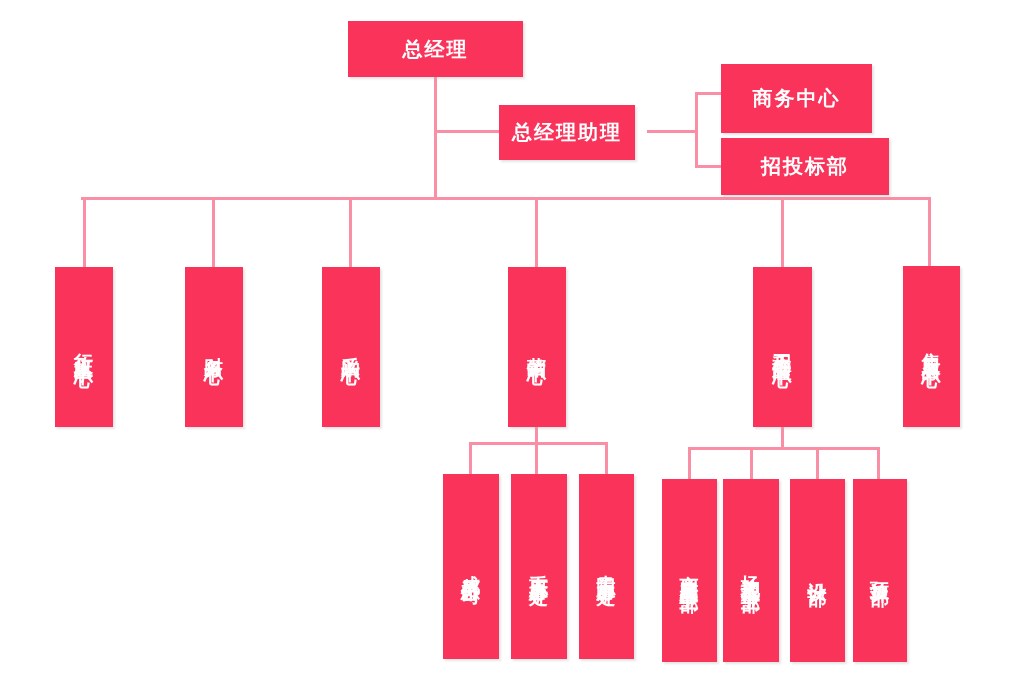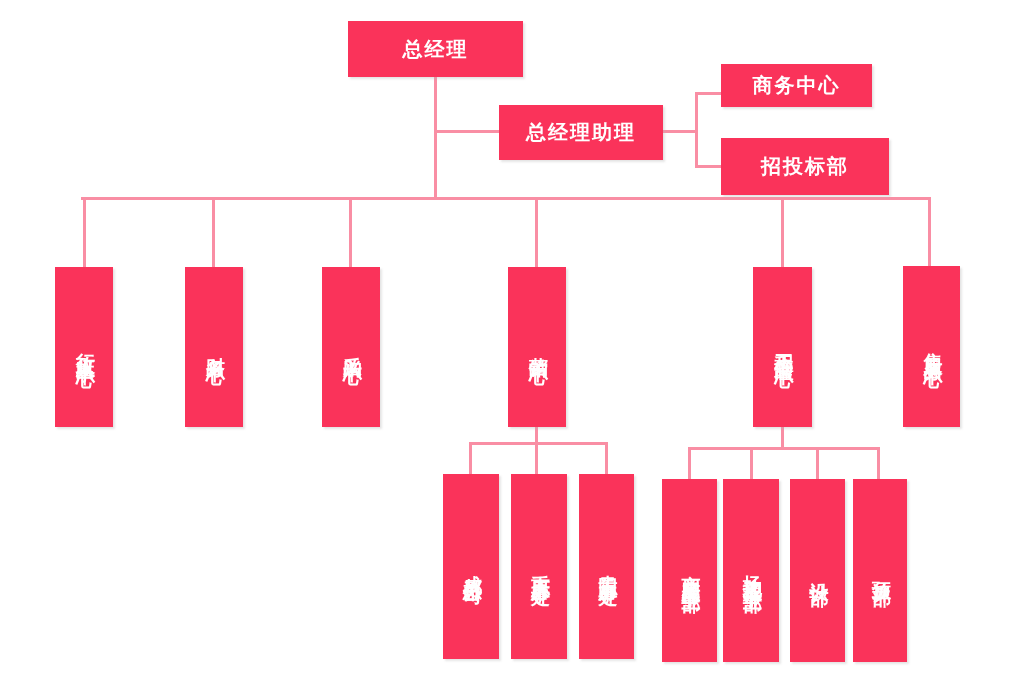--- a/index.html
+++ b/index.html
@@ -9,21 +9,21 @@
     --canvas: #FFFFFF;
   }
   * { margin: 0; padding: 0; box-sizing: border-box; }
   html, body { background: var(--canvas); }
   .stage {
     position: relative;
     width: 1009px;
     height: 694px;
     background: var(--canvas);
     overflow: hidden;
-    font-family: Liberation Mono, monospace;
+    font-family: Liberation Sans, sans-serif;
     padding-left: 32px;
   }
   .line {
     position: absolute;
     background: var(--line);
   }
   .node {
     position: absolute;
     background: var(--box);
     color: var(--text);
@@ -41,22 +41,22 @@
   .node.v span {
     writing-mode: vertical-rl;
     text-orientation: upright;
     font-size: 19px;
     letter-spacing: 3px;
     line-height: 1;
     font-weight: bold;
   }
   
   #gm          { left: 348px; top: 21px;  width: 175px; height: 56px; }
-  #gma         { left: 499px; top: 105px; width: 164px; height: 55px; }
-  #bizcenter   { left: 721px; top: 64px;  width: 151px; height: 43px; }
+  #gma         { left: 499px; top: 105px; width: 136px; height: 55px; }
+  #bizcenter   { left: 721px; top: 64px;  width: 151px; height: 69px; }
   #bidding     { left: 721px; top: 138px; width: 168px; height: 57px; }
   
   #adminhr     { left: 55px;  top: 267px; width: 58px; height: 160px; }
   #finance     { left: 185px; top: 267px; width: 58px; height: 160px; }
   #purchasing  { left: 322px; top: 267px; width: 58px; height: 160px; }
   #marketing   { left: 508px; top: 267px; width: 58px; height: 160px; }
   #engineering { left: 753px; top: 267px; width: 59px; height: 160px; }
   #aftersales  { left: 903px; top: 266px; width: 57px; height: 161px; }
   
   #chengdu     { left: 443px; top: 474px; width: 56px; height: 185px; }

